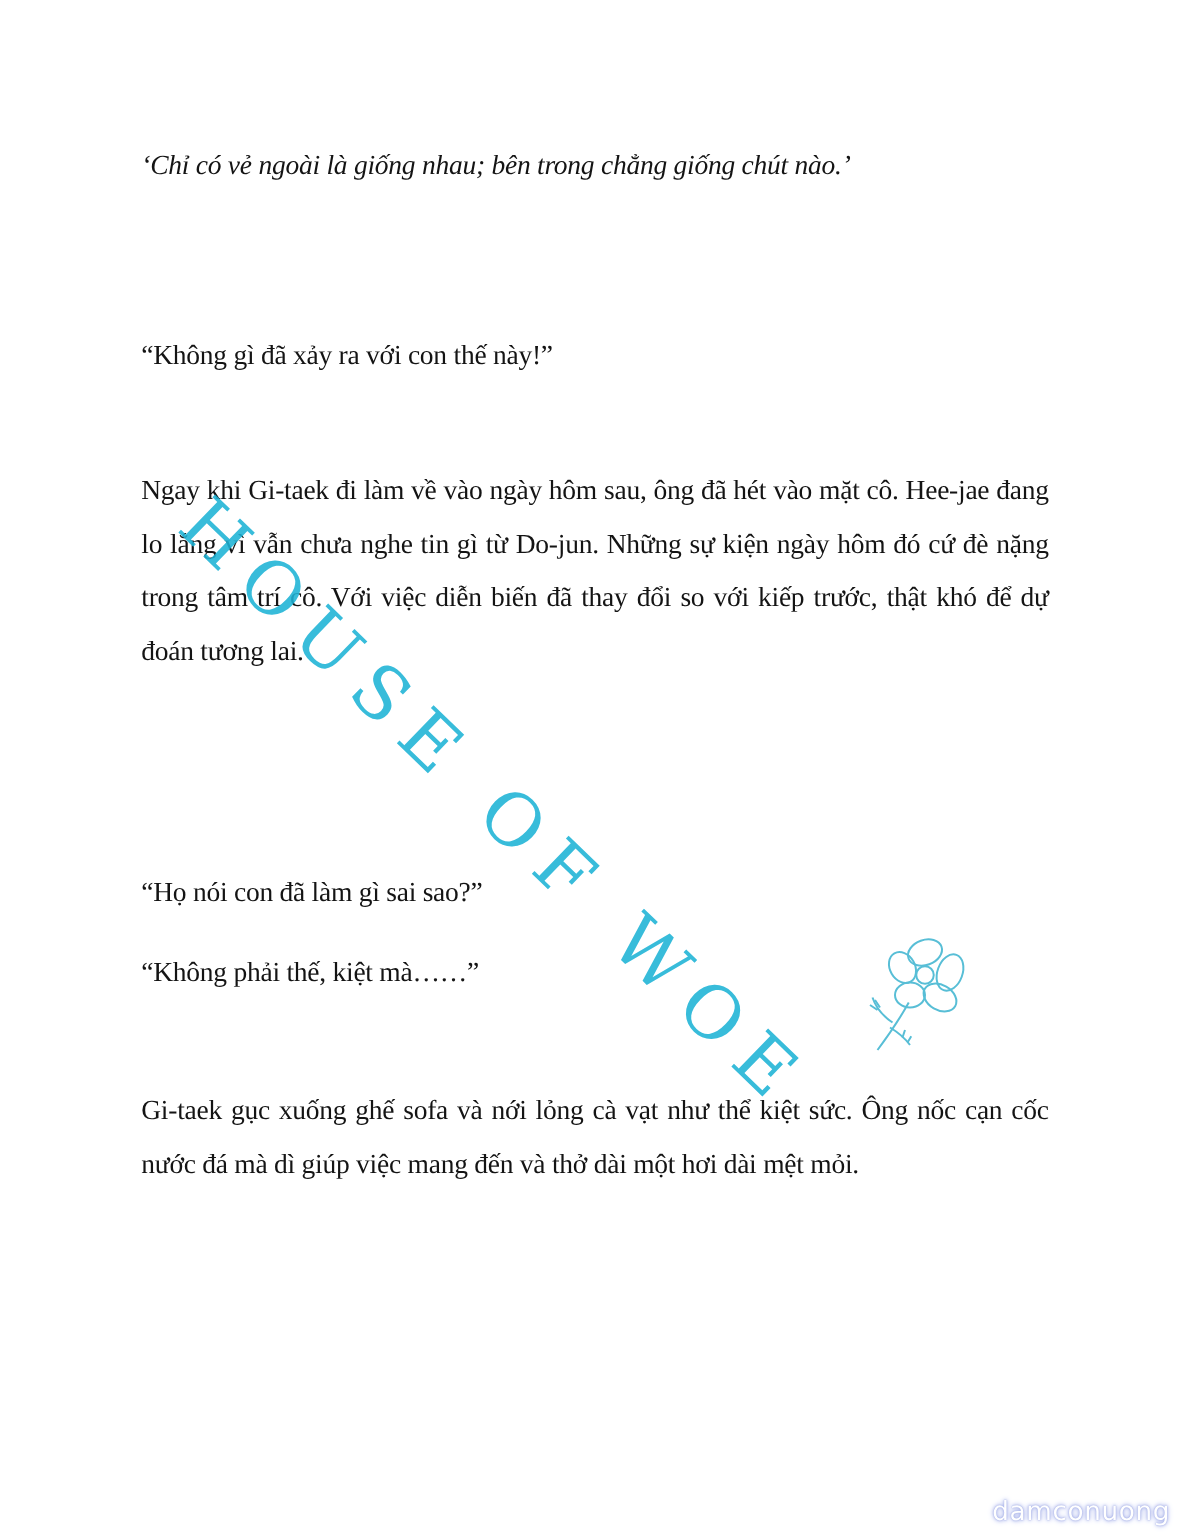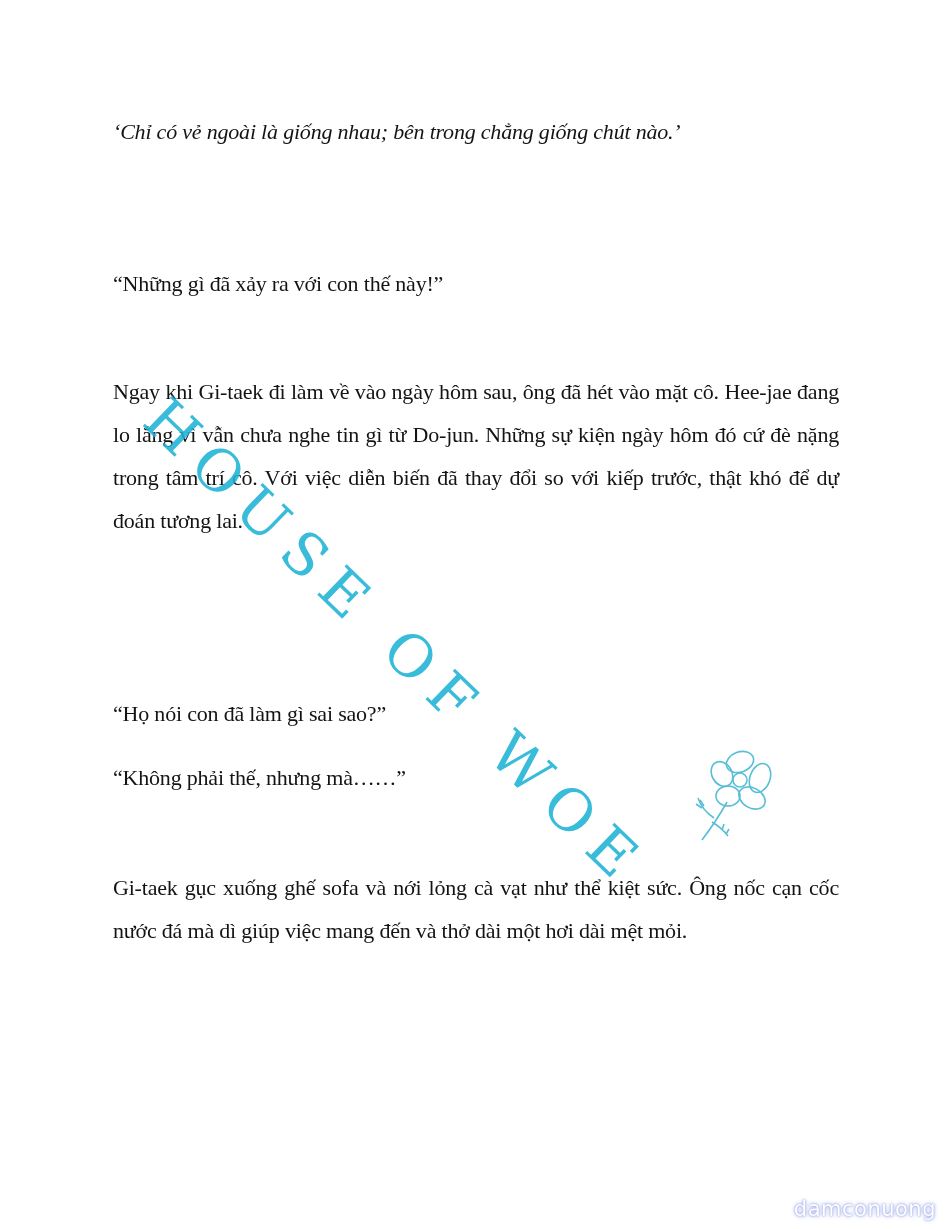--- a/index.html
+++ b/index.html
@@ -41,24 +41,24 @@
       text-shadow: 0 0 3px #9aa6e6, 0 0 5px #b8c0f0, 0 0 1px #7d8bd8;
       letter-spacing: 0.5px;
       padding-left: 40px;
     }
   </style>
 </head>
 <body>
 
 <div class="page">
   <p class="para italic" style="top:110px;">‘Chỉ có vẻ ngoài là giống nhau; bên trong chẳng giống chút nào.’</p>
-  <p class="para" style="top:262px;">“Những gì đã xảy ra với con thế này!”</p>
+  <p class="para" style="top:262px;">“Không gì đã xảy ra với con thế này!”</p>
   <p class="para" style="top:370px;">Ngay khi Gi-taek đi làm về vào ngày hôm sau, ông đã hét vào mặt cô. Hee-jae đang lo lắng vì vẫn chưa nghe tin gì từ Do-jun. Những sự kiện ngày hôm đó cứ đè nặng trong tâm trí cô. Với việc diễn biến đã thay đổi so với kiếp trước, thật khó để dự đoán tương lai.</p>
   <p class="para" style="top:647px;margin-top:45px;">“Họ nói con đã làm gì sai sao?”</p>
-  <p class="para" style="top:756px;">“Không phải thế, nhưng mà……”</p>
+  <p class="para" style="top:756px;">“Không phải thế, kiệt mà……”</p>
   <p class="para" style="top:866px;">Gi-taek gục xuống ghế sofa và nới lỏng cà vạt như thể kiệt sức. Ông nốc cạn cốc nước đá mà dì giúp việc mang đến và thở dài một hơi dài mệt mỏi.</p>
 </div>
 
 <div class="watermark">
   <div class="wm-text">HOUSE OF WOE</div>
   <svg class="wm-flower" viewBox="0 0 110 110">
     <g fill="none" stroke="#3bb3cf" stroke-width="1.6" opacity="0.85">
       <ellipse cx="68" cy="22" rx="14" ry="10" transform="rotate(-20 68 22)"></ellipse>
       <ellipse cx="88" cy="38" rx="10" ry="15" transform="rotate(20 88 38)"></ellipse>
       <ellipse cx="80" cy="58" rx="14" ry="10" transform="rotate(30 80 58)"></ellipse>

